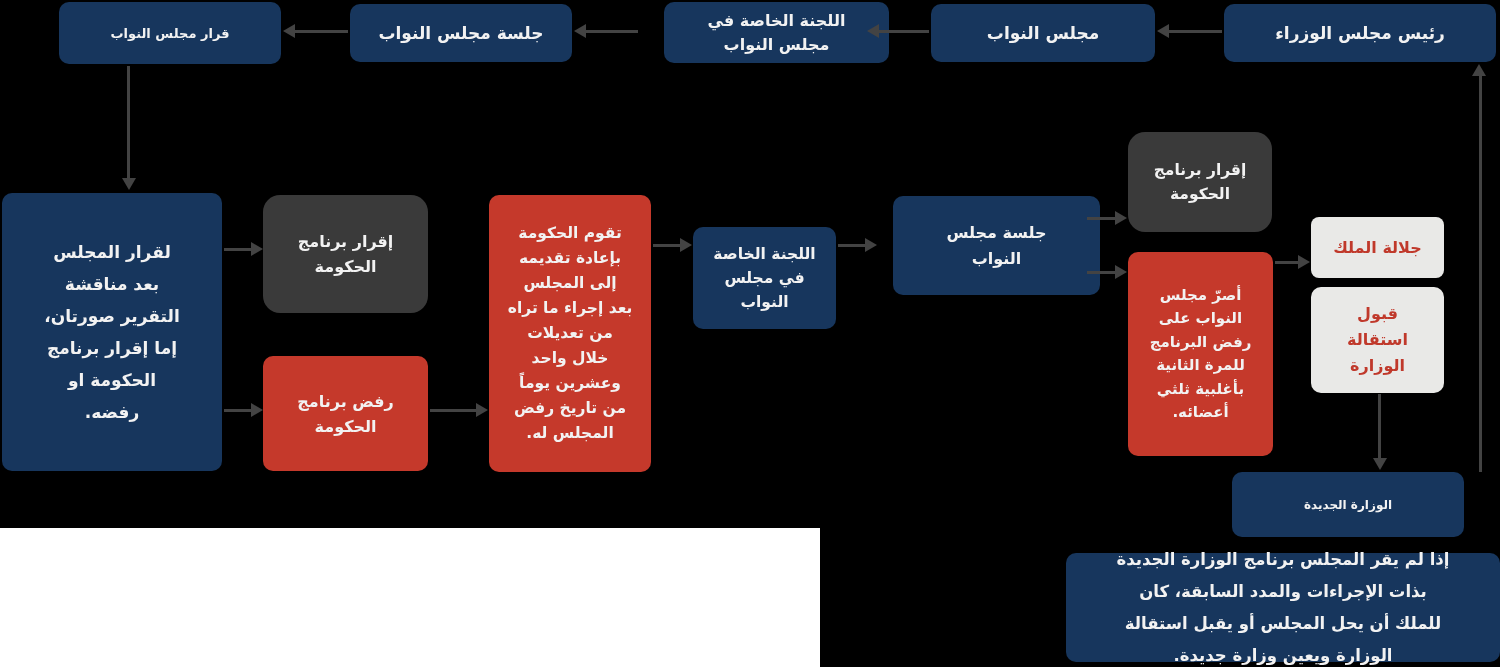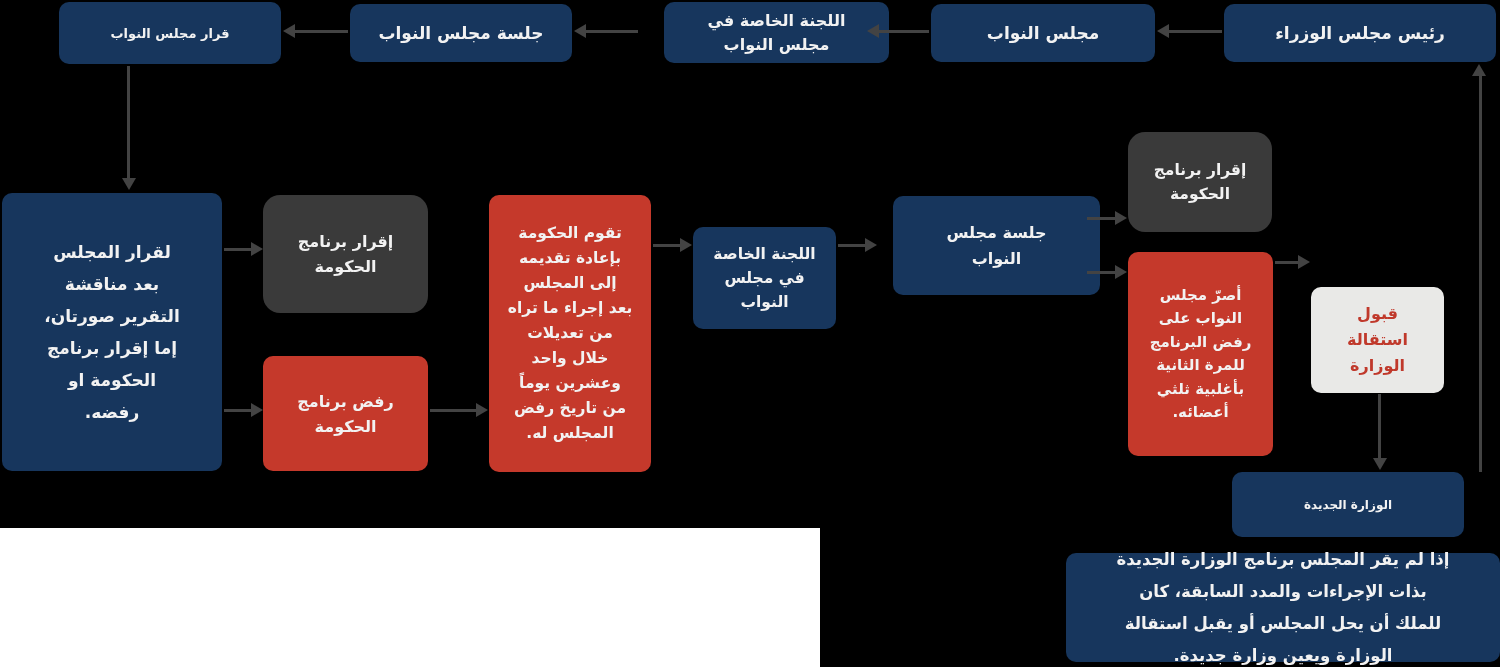--- a/index.html
+++ b/index.html
@@ -117,20 +117,23 @@
 الحكومة</span>
   </div>
   <div class="node red" id="n-insist">
     <span class="lbl">أصرّ مجلس
 النواب على
 رفض البرنامج
 للمرة الثانية
 بأغلبية ثلثي
 أعضائه.</span>
   </div>
+  <div class="node light" id="n-king">
+    <span class="lbl">جلالة الملك</span>
+  </div>
   <div class="node light" id="n-resignation">
     <span class="lbl">قبول
 استقالة
 الوزارة</span>
   </div>
   <div class="node blue" id="n-new-ministry">
     <span class="lbl">الوزارة الجديدة</span>
   </div>
   <div class="node blue" id="n-note">
     <span class="lbl">إذا لم يقر المجلس برنامج الوزارة الجديدة

